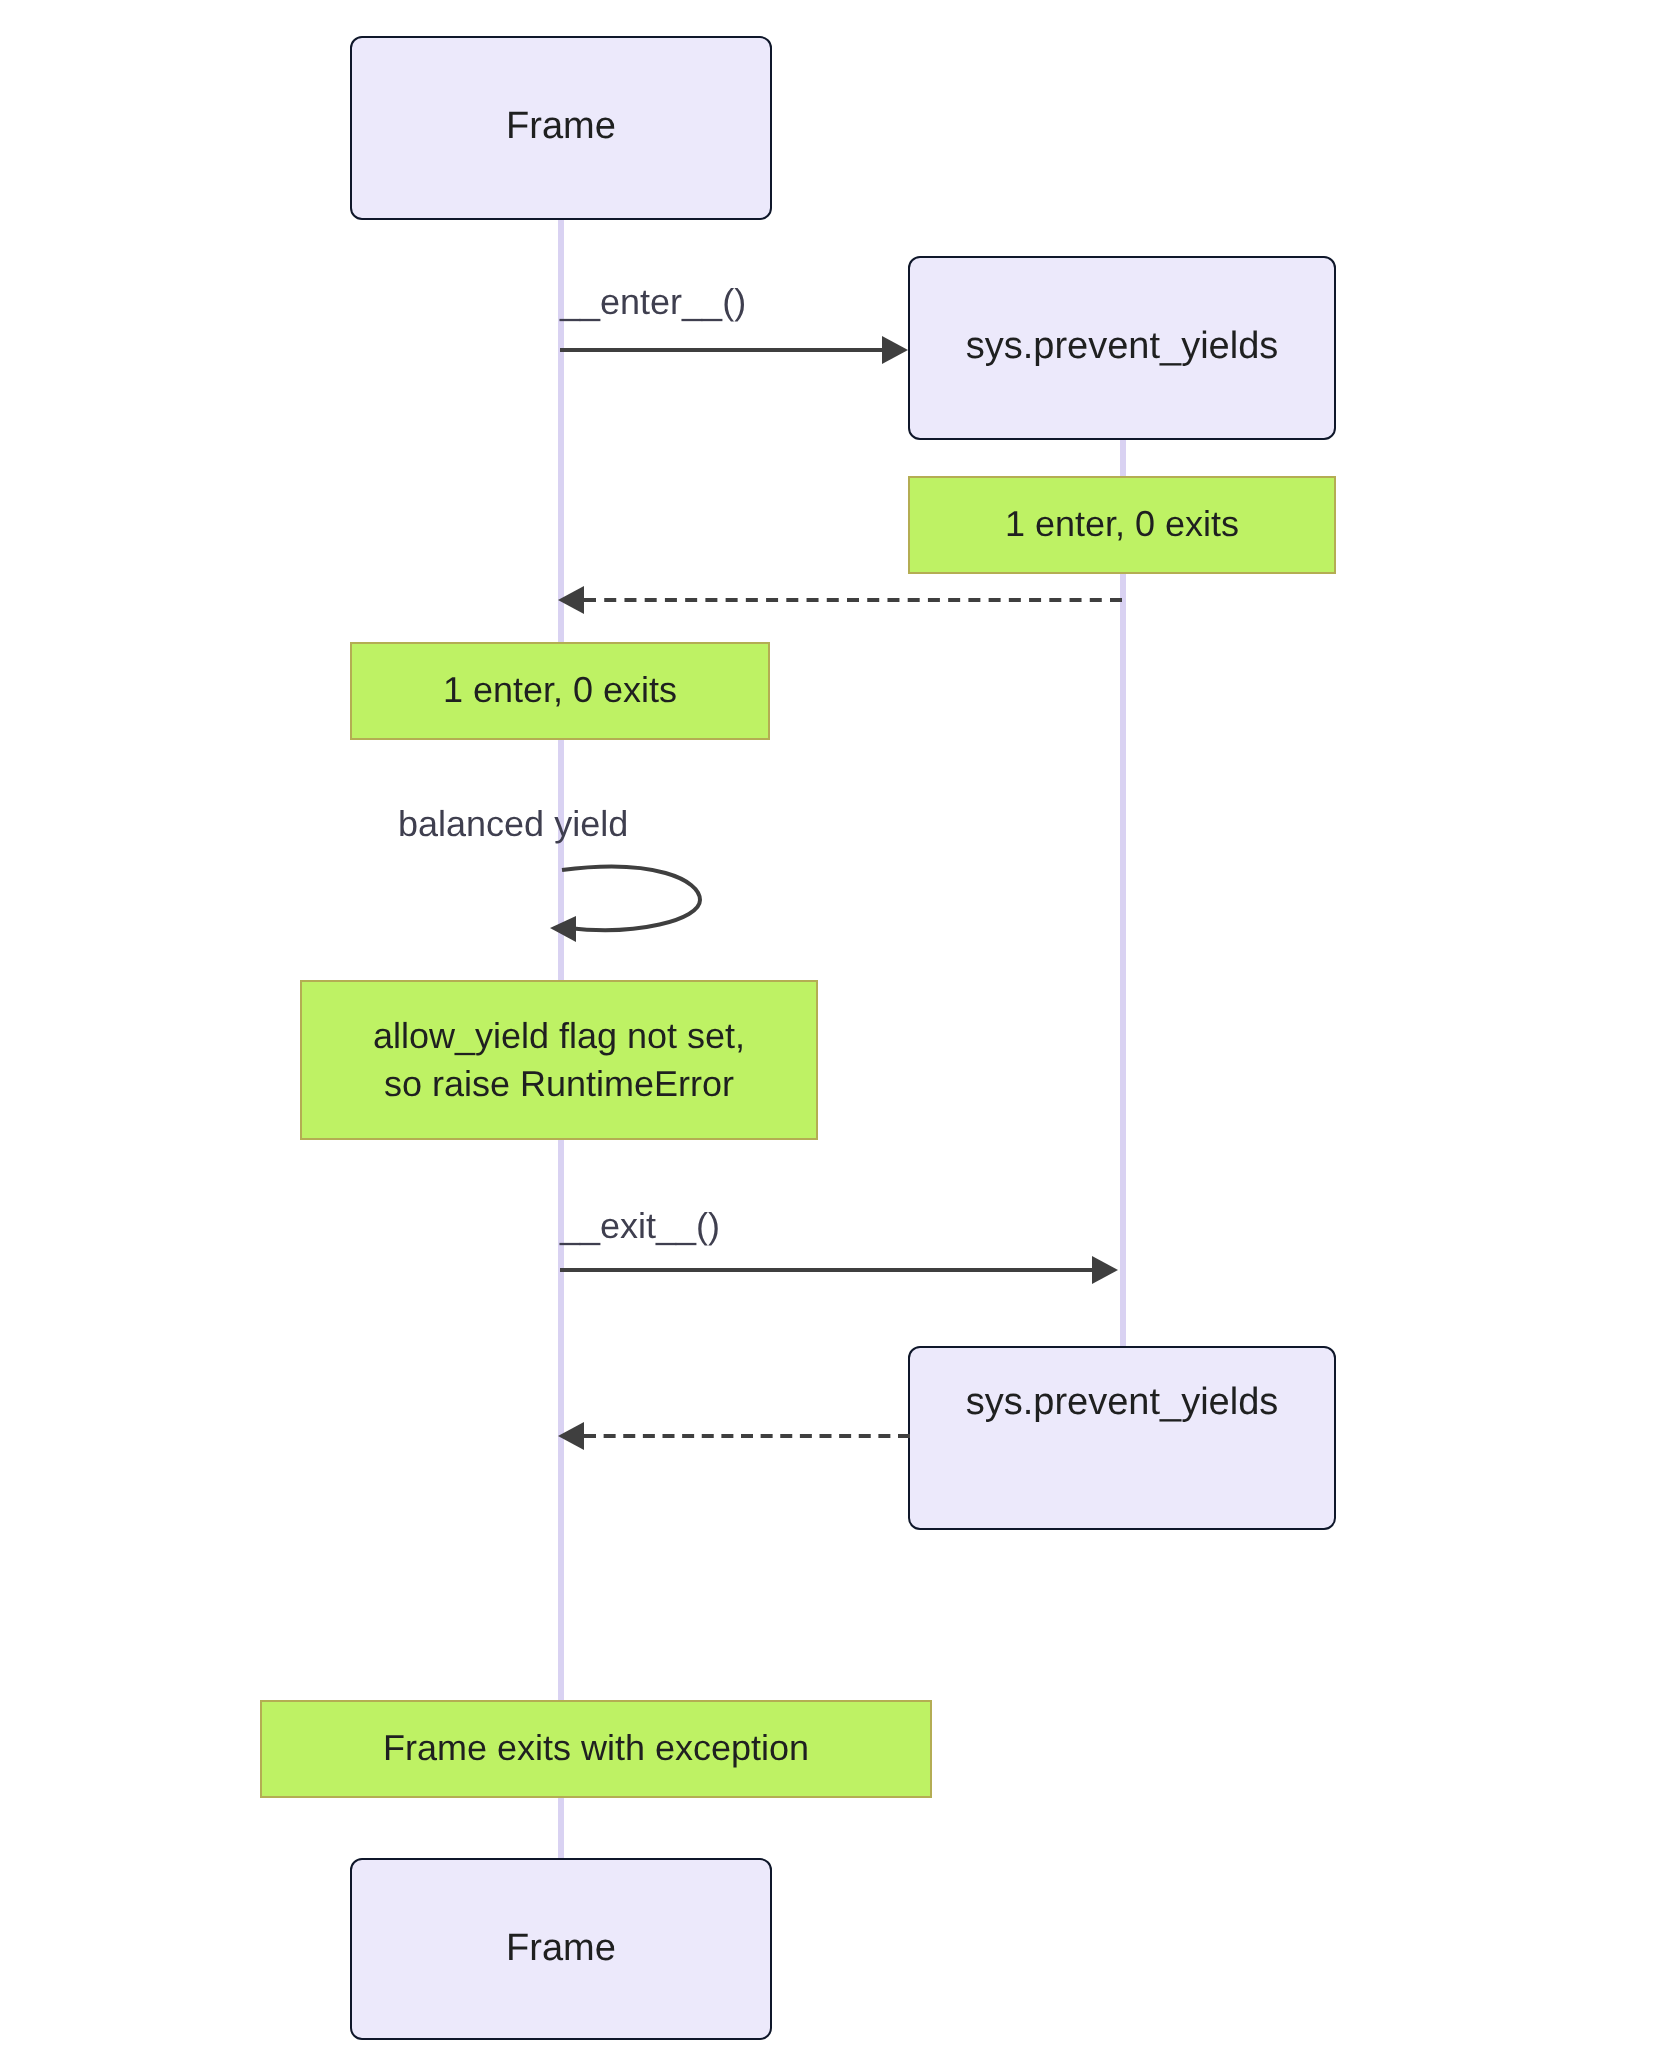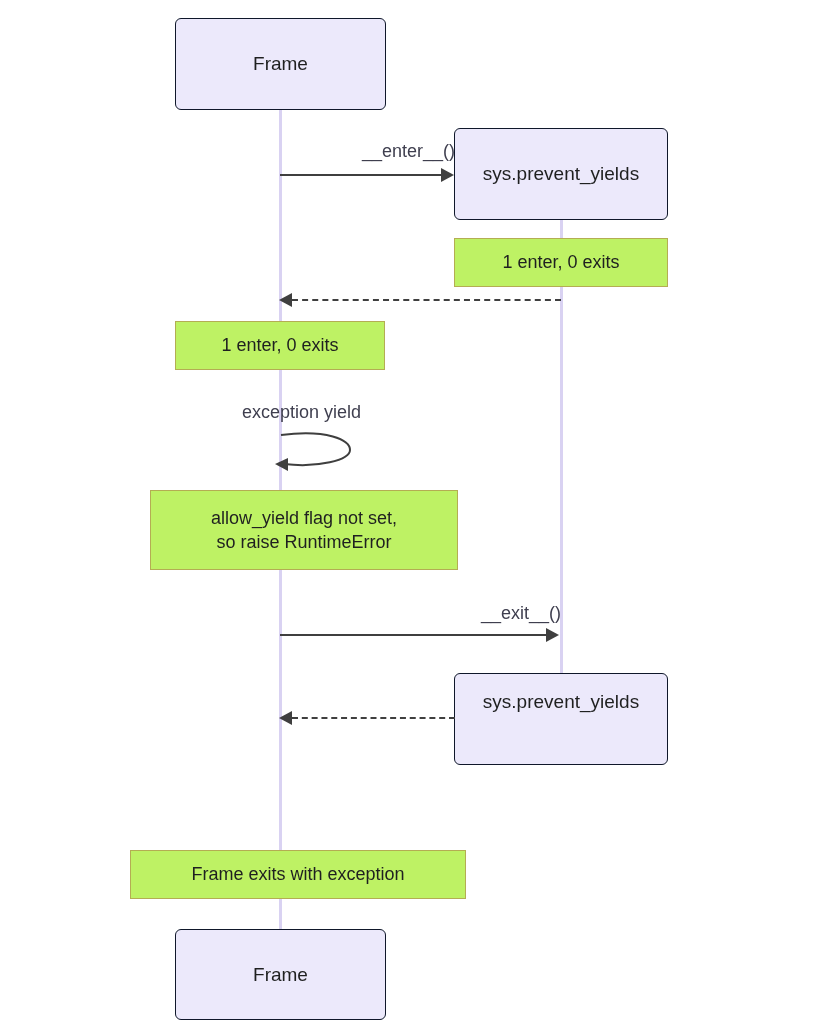--- a/index.html
+++ b/index.html
@@ -86,21 +86,21 @@
     border-right: 13px solid #3f3f3f;
   }
 
   
   .msg-label {
     position: absolute;
     color: #3f3f4f;
     font-size: 18px;
     font-family: "Liberation Sans", sans-serif;
     white-space: nowrap;
-    text-align: right;
+    text-align: left;
   }
 
   
   .self-loop {
     position: absolute;
     pointer-events: none;
   }
 </style>
 </head>
 <body>
@@ -129,28 +129,28 @@
   </div>
 
   <div class="msg-line dashed" style="left:292px; top:299px; width:269px;"></div>
   <div class="arrow-head left" style="left:279px; top:293px;"></div>
 
   <div class="note-box" style="left:175px; top:321px; width:210px; height:49px;">
     <span>1 enter, 0 exits</span>
   </div>
 
   <div class="msg-label" style="left:199px; top:402px; width:162px;">
-    <span>exception yield</span>
+    <span>balanced yield</span>
   </div>
   <svg class="self-loop" style="left:272px; top:426px;" width="90" height="48" viewBox="0 0 90 48">
     <path d="M 9 9 C 55 3, 78 14, 78 24 C 78 34, 46 42, 12 38" fill="none" stroke="#3F3F3F" stroke-width="2"></path>
     <polygon points="16,32 16,45 3,38" fill="#3F3F3F"></polygon>
   </svg>
 
-  <div class="note-box" style="left:150px; top:490px; width:308px; height:80px; flex-direction:column;text-align:center;">
+  <div class="note-box" style="left:150px; top:490px; width:259px; height:80px; flex-direction:column;text-align:center;">
     <span>allow_yield flag not set,</span>
     <span>so raise RuntimeError</span>
   </div>
 
   <div class="msg-label" style="left:280px; top:603px; width:281px;">
     <span>__exit__()</span>
   </div>
   <div class="msg-line" style="left:280px; top:634px; width:268px;"></div>
   <div class="arrow-head right" style="left:546px; top:628px;"></div>
 

